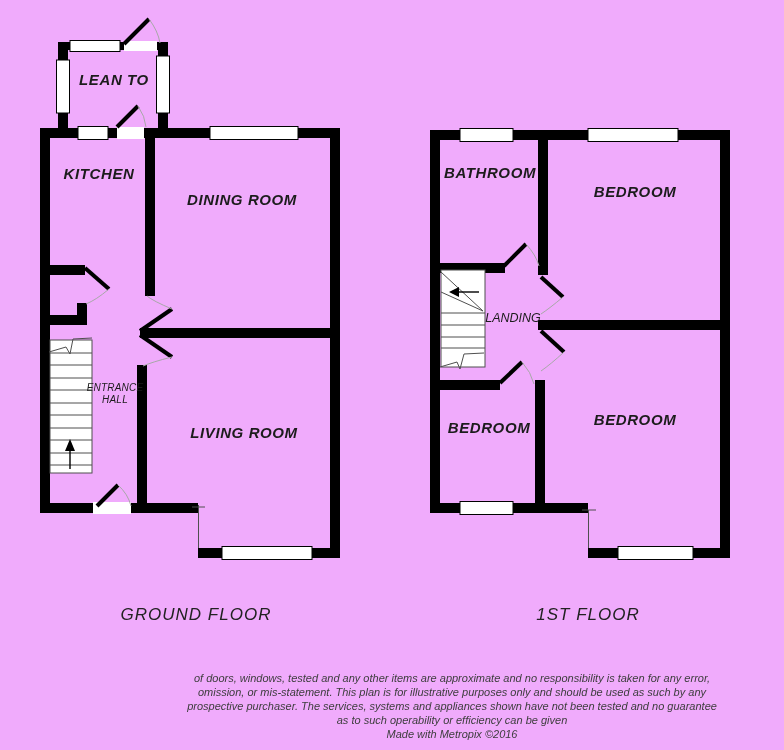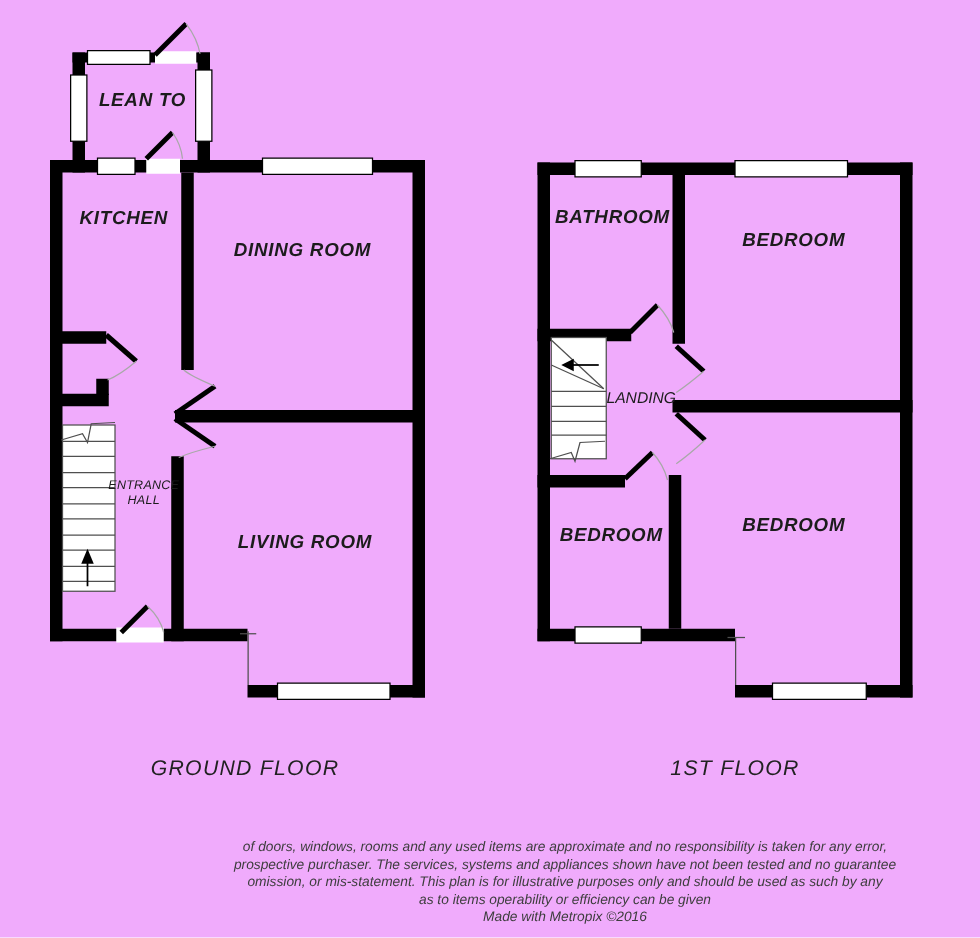--- a/index.html
+++ b/index.html
@@ -148,19 +148,19 @@
     <text class="room-label" x="490" y="178">BATHROOM</text>
     <text class="room-label" x="635" y="197">BEDROOM</text>
     <text class="landing-label" x="513" y="322">LANDING</text>
     <text class="room-label" x="489" y="433">BEDROOM</text>
     <text class="room-label" x="635" y="425">BEDROOM</text>
     <text class="floor-title" x="588" y="620">1ST FLOOR</text>
   </g>
 </svg>
 
 <div class="disclaimer">
-  <div>of doors, windows, rooms and any used items are approximate and no responsibility is taken for any error,</div>
+  <div>of doors, windows, tested and any other items are approximate and no responsibility is taken for any error,</div>
+  <div>omission, or mis-statement. This plan is for illustrative purposes only and should be used as such by any</div>
   <div>prospective purchaser. The services, systems and appliances shown have not been tested and no guarantee</div>
-  <div>omission, or mis-statement. This plan is for illustrative purposes only and should be used as such by any</div>
-  <div>as to items operability or efficiency can be given</div>
+  <div>as to such operability or efficiency can be given</div>
   <div>Made with Metropix ©2016</div>
 </div>
 </div>
 
 </body></html>

